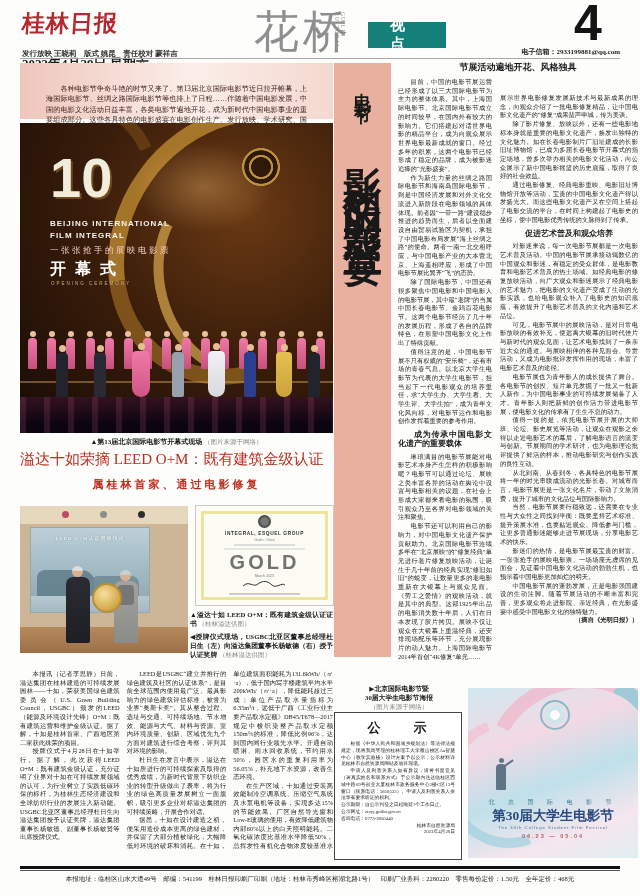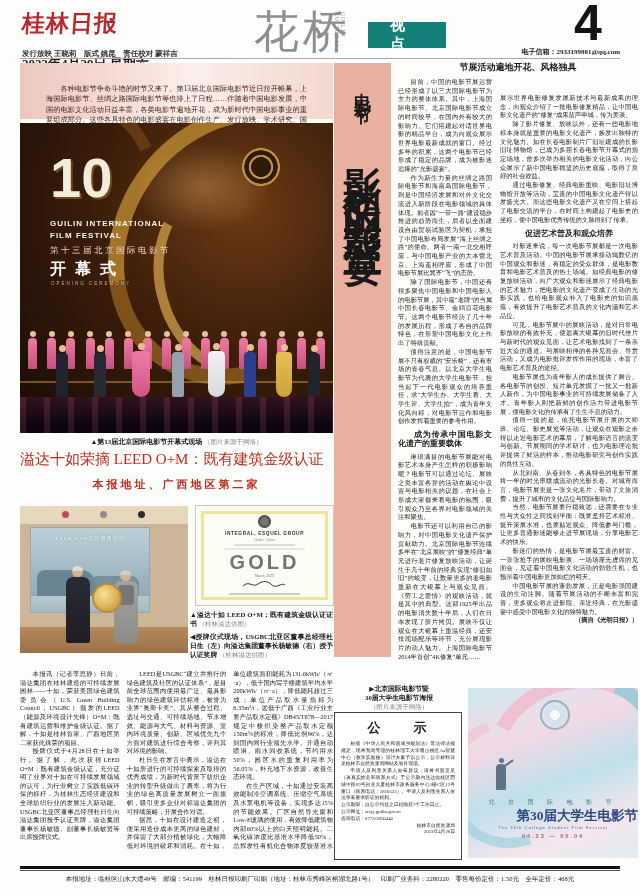--- a/index.html
+++ b/index.html
@@ -136,21 +136,21 @@
   .poster{left:468px;top:688px;width:170px;height:170px;overflow:hidden;
           background:linear-gradient(160deg,#cfe9f0 0%,#f3d9e4 30%,#bfe0ea 55%,#f6e6ee 80%,#dfeef2 100%);}
   .pb1{left:18px;top:-12px;width:150px;height:120px;border:14px solid transparent;border-top-color:#f0b9cd;border-right-color:#8fc6d6;border-radius:50%;transform:rotate(-20deg);opacity:.8;}
   .pb2{left:-24px;top:30px;width:110px;height:110px;border:10px solid transparent;border-bottom-color:#a7d4e0;border-left-color:#f4c3d4;border-radius:50%;transform:rotate(25deg);opacity:.8;}
   .pb3{left:72px;top:12px;width:26px;height:26px;border-radius:50%;border:2px solid #7fb4c4;
        background:radial-gradient(circle,#fff 25%,#cde6ee 27% 55%,transparent 57%);opacity:.9;}
   .pfig{left:28px;top:76px;width:10px;height:26px;background:#5f7587;border-radius:4px 4px 1px 1px;}
   .pfig::before{content:'';position:absolute;top:-6px;left:2.5px;width:5px;height:5px;border-radius:50%;background:#5f7587;}
   .pfig::after{content:'';position:absolute;top:-2px;left:8px;width:10px;height:2px;background:#5f7587;transform:rotate(-35deg);}
   .pt1{left:0;right:0;top:110px;text-align:center;font-size:6px;color:#3a7a8c;letter-spacing:6px;}
-  .pt2{left:0;right:0;top:119px;text-align:right;font-size:13.5px;font-weight:800;color:#2b4a7e;}
+  .pt2{left:0;right:0;top:119px;text-align:center;font-size:13.5px;font-weight:800;color:#2b4a7e;}
   .pt3{left:0;right:0;top:137px;text-align:center;font-size:4.2px;color:#4a6a8a;letter-spacing:1px;}
   .pt4{left:0;right:0;top:145px;text-align:center;font-size:5.5px;color:#b85a6a;letter-spacing:2px;font-weight:bold;}
 
   
   .frule1{left:20px;top:866px;width:600px;height:2.5px;background:#111;}
   .frule2{left:20px;top:870px;width:600px;height:1px;background:#555;}
   .footer-text{left:0;top:875px;width:640px;text-align:center;font-size:6.5px;color:#222;}
 </style>
 </head>
 <body>
@@ -171,23 +171,23 @@
     <p>各种电影节争奇斗艳的时节又来了。第13届北京国际电影节近日拉开帷幕，上海国际电影节、丝绸之路国际电影节等也排上了日程……伴随着中国电影发展，中国的电影文化活动日益丰富，各类电影节遍地开花，成为新时代中国电影事业的重要组成部分。这些各具特色的电影盛宴在电影创作生产、发行放映、学术研究、国际交流、传承中国电影文化遗产、促进电影艺术普及等方面发挥着非常重要的作用，彰显出日益鲜明的中国特色。</p>
   </div>
 
   <div class="abs biff">
     <div class="abs arc1"></div>
     <div class="abs arc2"></div>
     <div class="abs arc3"></div>
     <div class="abs glow"></div>
     <div class="abs emblem"></div>
     <div class="abs logo13 hei">10</div>
-    <div class="abs bl1 hei">GUILIN INTERNATIONAL</div>
-    <div class="abs bl2 hei">FILM FESTIVAL</div>
-    <div class="abs bl3">第十三届北京国际电影节</div>
+    <div class="abs bl1 hei">BEIJING INTERNATIONAL</div>
+    <div class="abs bl2 hei">FILM INTEGRAL</div>
+    <div class="abs bl3">一张张抢手的展映电影票</div>
     <div class="abs bl4">开幕式</div>
     <div class="abs bl5 hei">OPENING CEREMONY</div>
     <div class="abs stage-edge"></div>
     <div class="abs crowd">
       <i class="pf"></i>
         <i class="pf"></i>
         <i class="pf"></i>
         <i class="pf"></i>
         <i class="pf"></i>
         <i class="pf"></i>
@@ -211,21 +211,21 @@
     <div class="abs fg f7"></div>
     <div class="abs fg f8"></div>
     <div class="abs floor"></div>
   </div>
   <div class="abs biff-cap">
     <span>▲第13届北京国际电影节开幕式现场</span>
     <span class="credit">（图片来源于网络）</span>
   </div>
 
   <div class="abs leed-h1">溢达十如荣摘 LEED O+M：既有建筑金级认证</div>
-  <div class="abs leed-h2">本报地址、广西地区第二家</div>
+  <div class="abs leed-h2">属桂林首家、通过电影修复</div>
 
   <div class="abs award">
     <div class="abs aw-band"></div>
     <div class="abs aw-d1"></div>
     <div class="abs aw-d2"></div>
     <div class="abs aw-d3"></div>
     <div class="abs screen">
       <div class="abs scr-title">LEED O+M认证授牌仪式</div>
       <div class="abs scr-hill1"></div>
       <div class="abs scr-hill2"></div>

